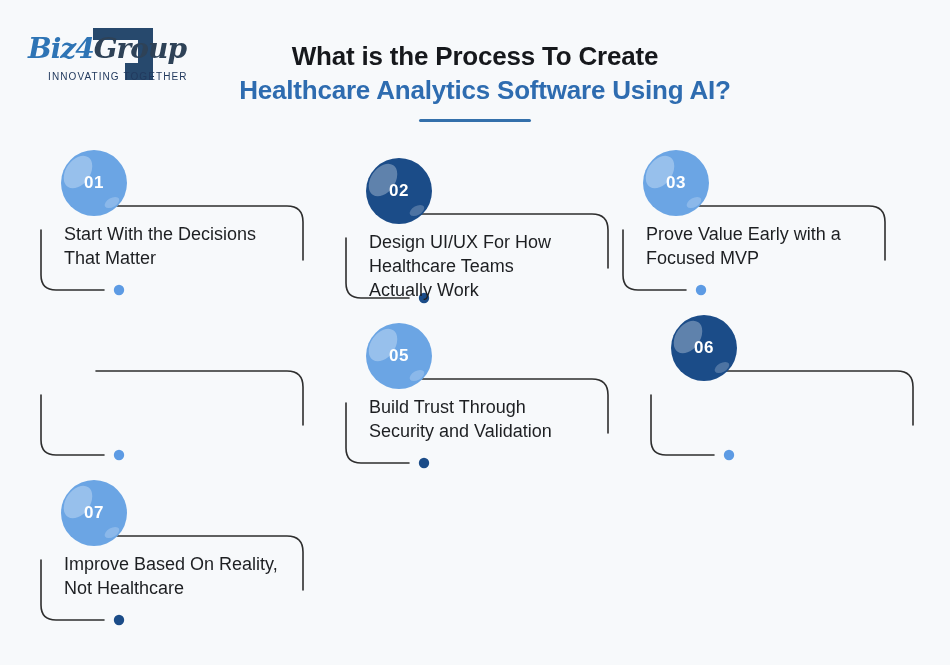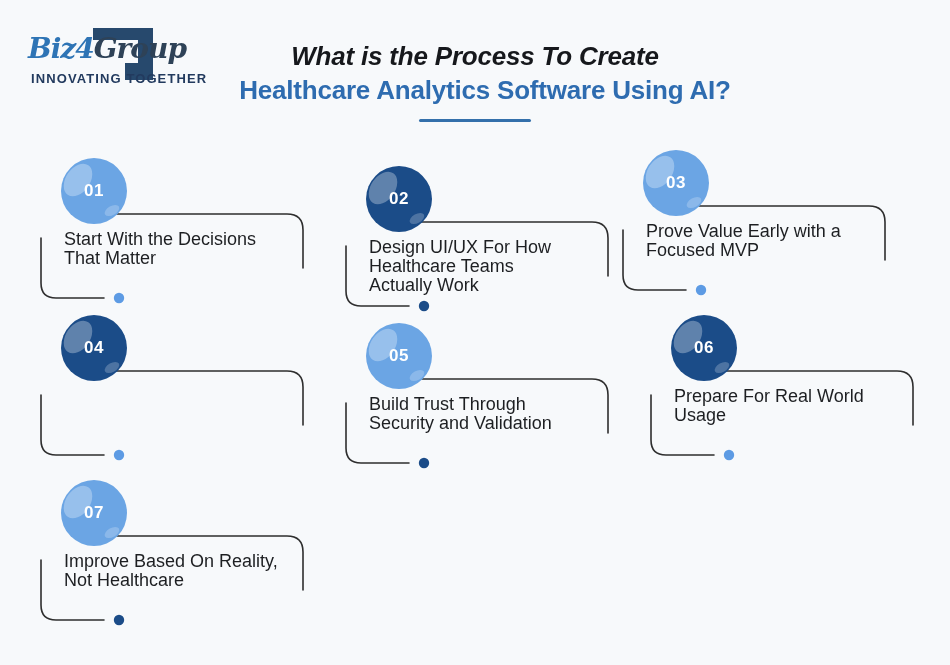--- a/index.html
+++ b/index.html
@@ -23,27 +23,27 @@
   .logo{position:absolute;left:28px;top:12px;width:150px;height:82px;}
   .logo svg{position:absolute;left:0;top:0;}
   .brand{
     position:absolute;left:0;top:22px;white-space:nowrap;
     font-family:"DejaVu Serif",serif;font-style:italic;font-size:28px;
     font-weight:600;letter-spacing:-1px;line-height:30px;
   }
   .brand .p1,.brand .p2{color:var(--brand-blue);}
   .brand .p3{color:var(--brand-navy);}
   .tagline{
-    position:absolute;left:3px;top:59px;font-size:13px;font-weight:bold;
+    position:absolute;left:20px;top:59px;font-size:10px;font-weight:normal;
     letter-spacing:1.1px;color:#223a5e;white-space:nowrap;
   }
 
   
   .title{position:absolute;left:0;right:0;top:40px;text-align:center;}
-  .title-l1{font-size:26px;font-weight:600;color:var(--title-dark);letter-spacing:-0.2px;line-height:32px;font-style:italic;}
+  .title-l1{font-size:26px;font-weight:600;color:var(--title-dark);letter-spacing:-0.2px;line-height:32px;}
   .title-l2{font-size:26px;font-weight:700;color:var(--title-accent);letter-spacing:-0.2px;line-height:32px;margin-top:2px;margin-left:20px;}
   .title-underline{width:112px;height:3px;background:#3470ab;margin:13px auto 0;border-radius:2px;}
 
   
   .step{position:absolute;width:292px;height:165px;}
   .step svg.bracket{position:absolute;left:0;top:0;}
   .br{fill:none;stroke:var(--bracket);stroke-width:1.6;stroke-linecap:round;}
   .badge{
     position:absolute;left:23px;top:10px;width:66px;height:66px;border-radius:50%;
     display:flex;align-items:center;justify-content:center;overflow:hidden;
@@ -54,21 +54,21 @@
     content:"";position:absolute;left:5px;top:4px;width:24px;height:36px;border-radius:50%;
     background:rgba(255,255,255,0.30);transform:rotate(35deg);
   }
   .badge::after{
     content:"";position:absolute;right:7px;bottom:9px;width:16px;height:9px;border-radius:50%;
     background:rgba(255,255,255,0.22);transform:rotate(-30deg);
   }
   .num{position:relative;color:#ffffff;font-size:17px;font-weight:700;letter-spacing:0.5px;}
   .label{
     position:absolute;left:26px;top:82px;width:250px;
-    font-size:18px;line-height:19px;font-weight:500;color:#1d1f22;
+    font-size:18px;line-height:24px;font-weight:500;color:#1d1f22;
     white-space:pre-line;letter-spacing:0px;
   }
 </style>
 </head>
 <body>
 
 <div class="canvas">
 
   <div class="logo">
     <svg width="150" height="82" viewBox="0 0 150 82">
@@ -79,34 +79,34 @@
     </div>
     <div class="tagline">INNOVATING TOGETHER</div>
   </div>
 
   <div class="title">
     <div class="title-l1">What is the Process To Create</div>
     <div class="title-l2">Healthcare Analytics Software Using AI?</div>
     <div class="title-underline"></div>
   </div>
 
-  <div class="step" style="left:38px;top:148px">
+  <div class="step" style="left:38px;top:140px">
     <svg class="bracket" width="292" height="165" viewBox="0 0 292 165">
       <path class="br" d="M58 66 H249 Q265 66 265 82 V120"></path>
       <path class="br" d="M3 90 V135 Q3 150 18 150 H66"></path>
       <circle class="dot" cx="81" cy="150" r="5.2" style="fill: rgb(93, 155, 228);"></circle>
     </svg>
     <div class="badge light">
         <span class="num">01</span>
       </div>
     <div class="label">Start With the Decisions
 That Matter</div>
   </div>
 
-  <div class="step" style="left:343px;top:156px">
+  <div class="step" style="left:343px;top:148px">
     <svg class="bracket" width="292" height="165" viewBox="0 0 292 165">
       <path class="br" d="M58 66 H249 Q265 66 265 82 V120"></path>
       <path class="br" d="M3 90 V135 Q3 150 18 150 H66"></path>
       <circle class="dot" cx="81" cy="150" r="5.2" style="fill: rgb(27, 76, 136);"></circle>
     </svg>
     <div class="badge dark">
         <span class="num">02</span>
       </div>
     <div class="label">Design UI/UX For How
 Healthcare Teams
@@ -125,23 +125,20 @@
     <div class="label">Prove Value Early with a
 Focused MVP</div>
   </div>
 
   <div class="step" style="left:38px;top:305px">
     <svg class="bracket" width="292" height="165" viewBox="0 0 292 165">
       <path class="br" d="M58 66 H249 Q265 66 265 82 V120"></path>
       <path class="br" d="M3 90 V135 Q3 150 18 150 H66"></path>
       <circle class="dot" cx="81" cy="150" r="5.2" style="fill: rgb(93, 155, 228);"></circle>
     </svg>
-    <div class="badge dark">
-        <span class="num">04</span>
-      </div>
   </div>
 
   <div class="step" style="left:343px;top:313px">
     <svg class="bracket" width="292" height="165" viewBox="0 0 292 165">
       <path class="br" d="M58 66 H249 Q265 66 265 82 V120"></path>
       <path class="br" d="M3 90 V135 Q3 150 18 150 H66"></path>
       <circle class="dot" cx="81" cy="150" r="5.2" style="fill: rgb(27, 76, 136);"></circle>
     </svg>
     <div class="badge light">
         <span class="num">05</span>
@@ -152,22 +149,20 @@
 
   <div class="step" style="left:648px;top:305px">
     <svg class="bracket" width="292" height="165" viewBox="0 0 292 165">
       <path class="br" d="M58 66 H249 Q265 66 265 82 V120"></path>
       <path class="br" d="M3 90 V135 Q3 150 18 150 H66"></path>
       <circle class="dot" cx="81" cy="150" r="5.2" style="fill: rgb(93, 155, 228);"></circle>
     </svg>
     <div class="badge dark">
         <span class="num">06</span>
       </div>
-    <div class="label">Prepare For Real World
-Usage</div>
   </div>
 
   <div class="step" style="left:38px;top:470px">
     <svg class="bracket" width="292" height="165" viewBox="0 0 292 165">
       <path class="br" d="M58 66 H249 Q265 66 265 82 V120"></path>
       <path class="br" d="M3 90 V135 Q3 150 18 150 H66"></path>
       <circle class="dot" cx="81" cy="150" r="5.2" style="fill: rgb(27, 76, 136);"></circle>
     </svg>
     <div class="badge light">
         <span class="num">07</span>

